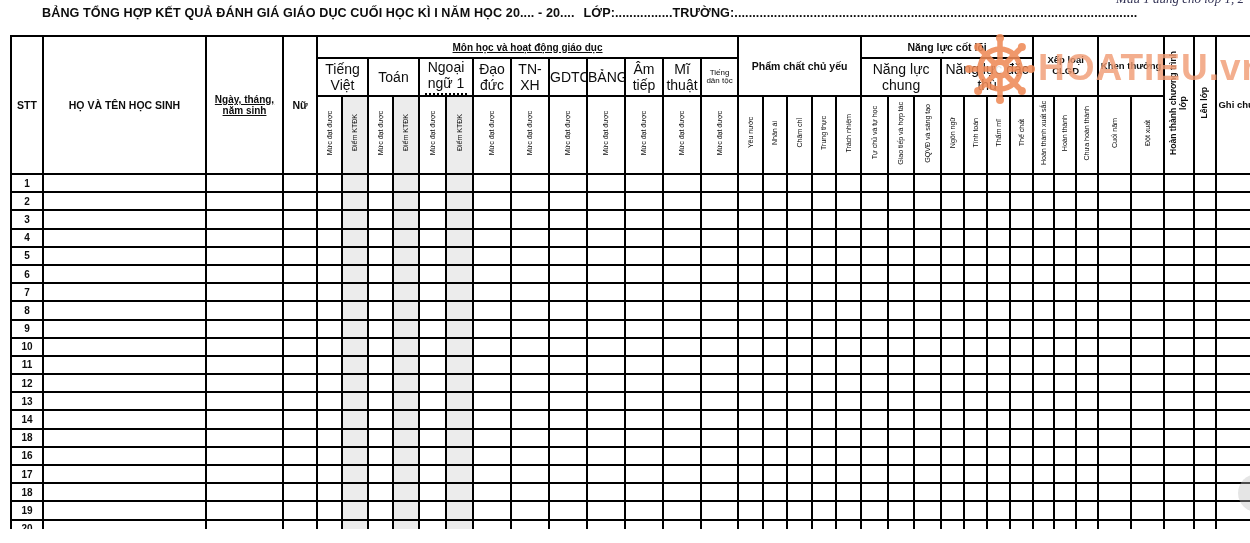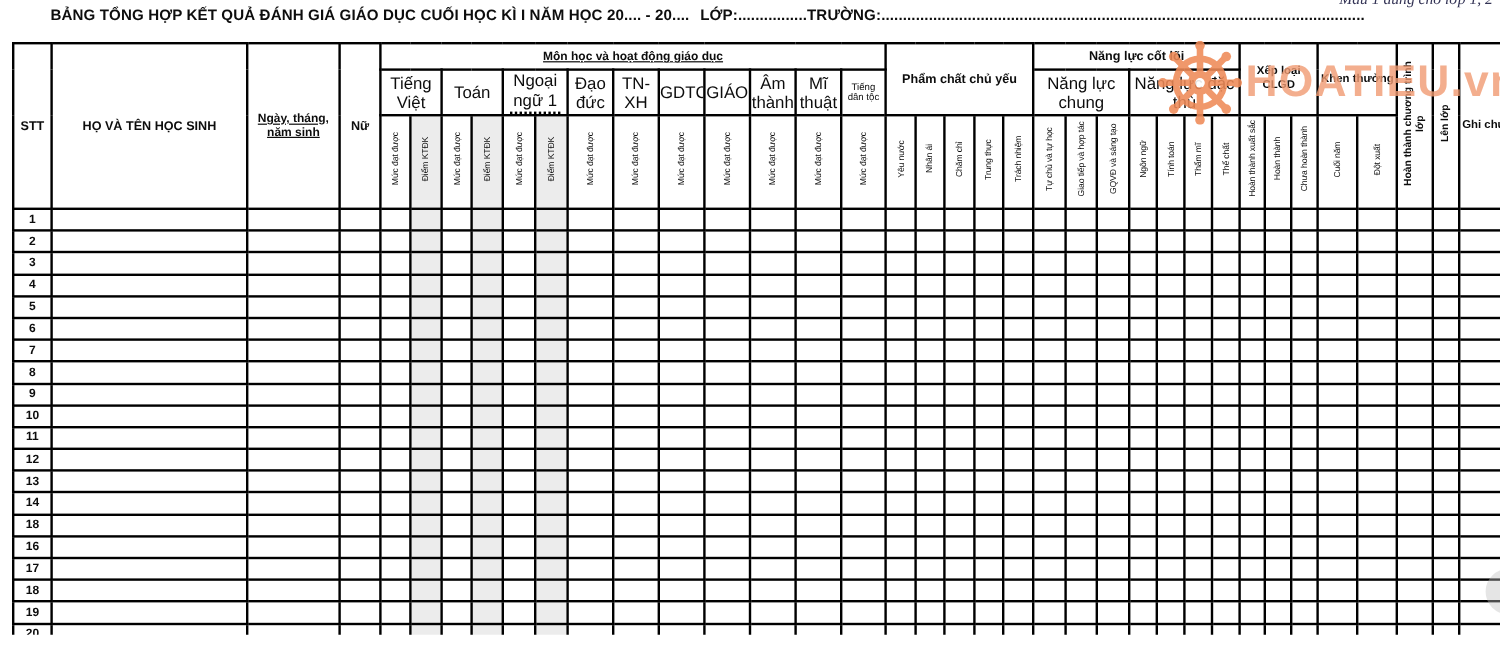--- a/index.html
+++ b/index.html
@@ -113,22 +113,22 @@
         <th rowspan="3"><span class="vbold">Lên lớp</span></th>
         <th rowspan="3" class="h-right">Ghi chú</th>
       </tr>
       <tr class="band-b">
         <th colspan="2" class="h-sub">Tiếng Việt</th>
         <th colspan="2" class="h-sub">Toán</th>
         <th colspan="2" class="h-sub"><span>Ngoại ngữ 1</span><span class="dotline"></span></th>
         <th class="h-sub">Đạo đức</th>
         <th class="h-sub">TN-XH</th>
         <th class="h-sub">GDTC</th>
-        <th class="h-sub">GIÁO</th>
-        <th class="h-sub">Âm thành</th>
+        <th class="h-sub">BẢNG</th>
+        <th class="h-sub">Âm tiếp</th>
         <th class="h-sub">Mĩ thuật</th>
         <th class="h-sub-sm">Tiếng dân tộc</th>
         <th colspan="3" class="h-sub">Năng lực chung</th>
         <th colspan="4" class="h-sub">Năng lực đặc thù</th>
       </tr>
       <tr class="band-c">
         <th><span class="vtext">Mức đạt được</span></th>
         <th><span class="vtext">Điểm KTĐK</span></th>
         <th><span class="vtext">Mức đạt được</span></th>
         <th><span class="vtext">Điểm KTĐK</span></th>

